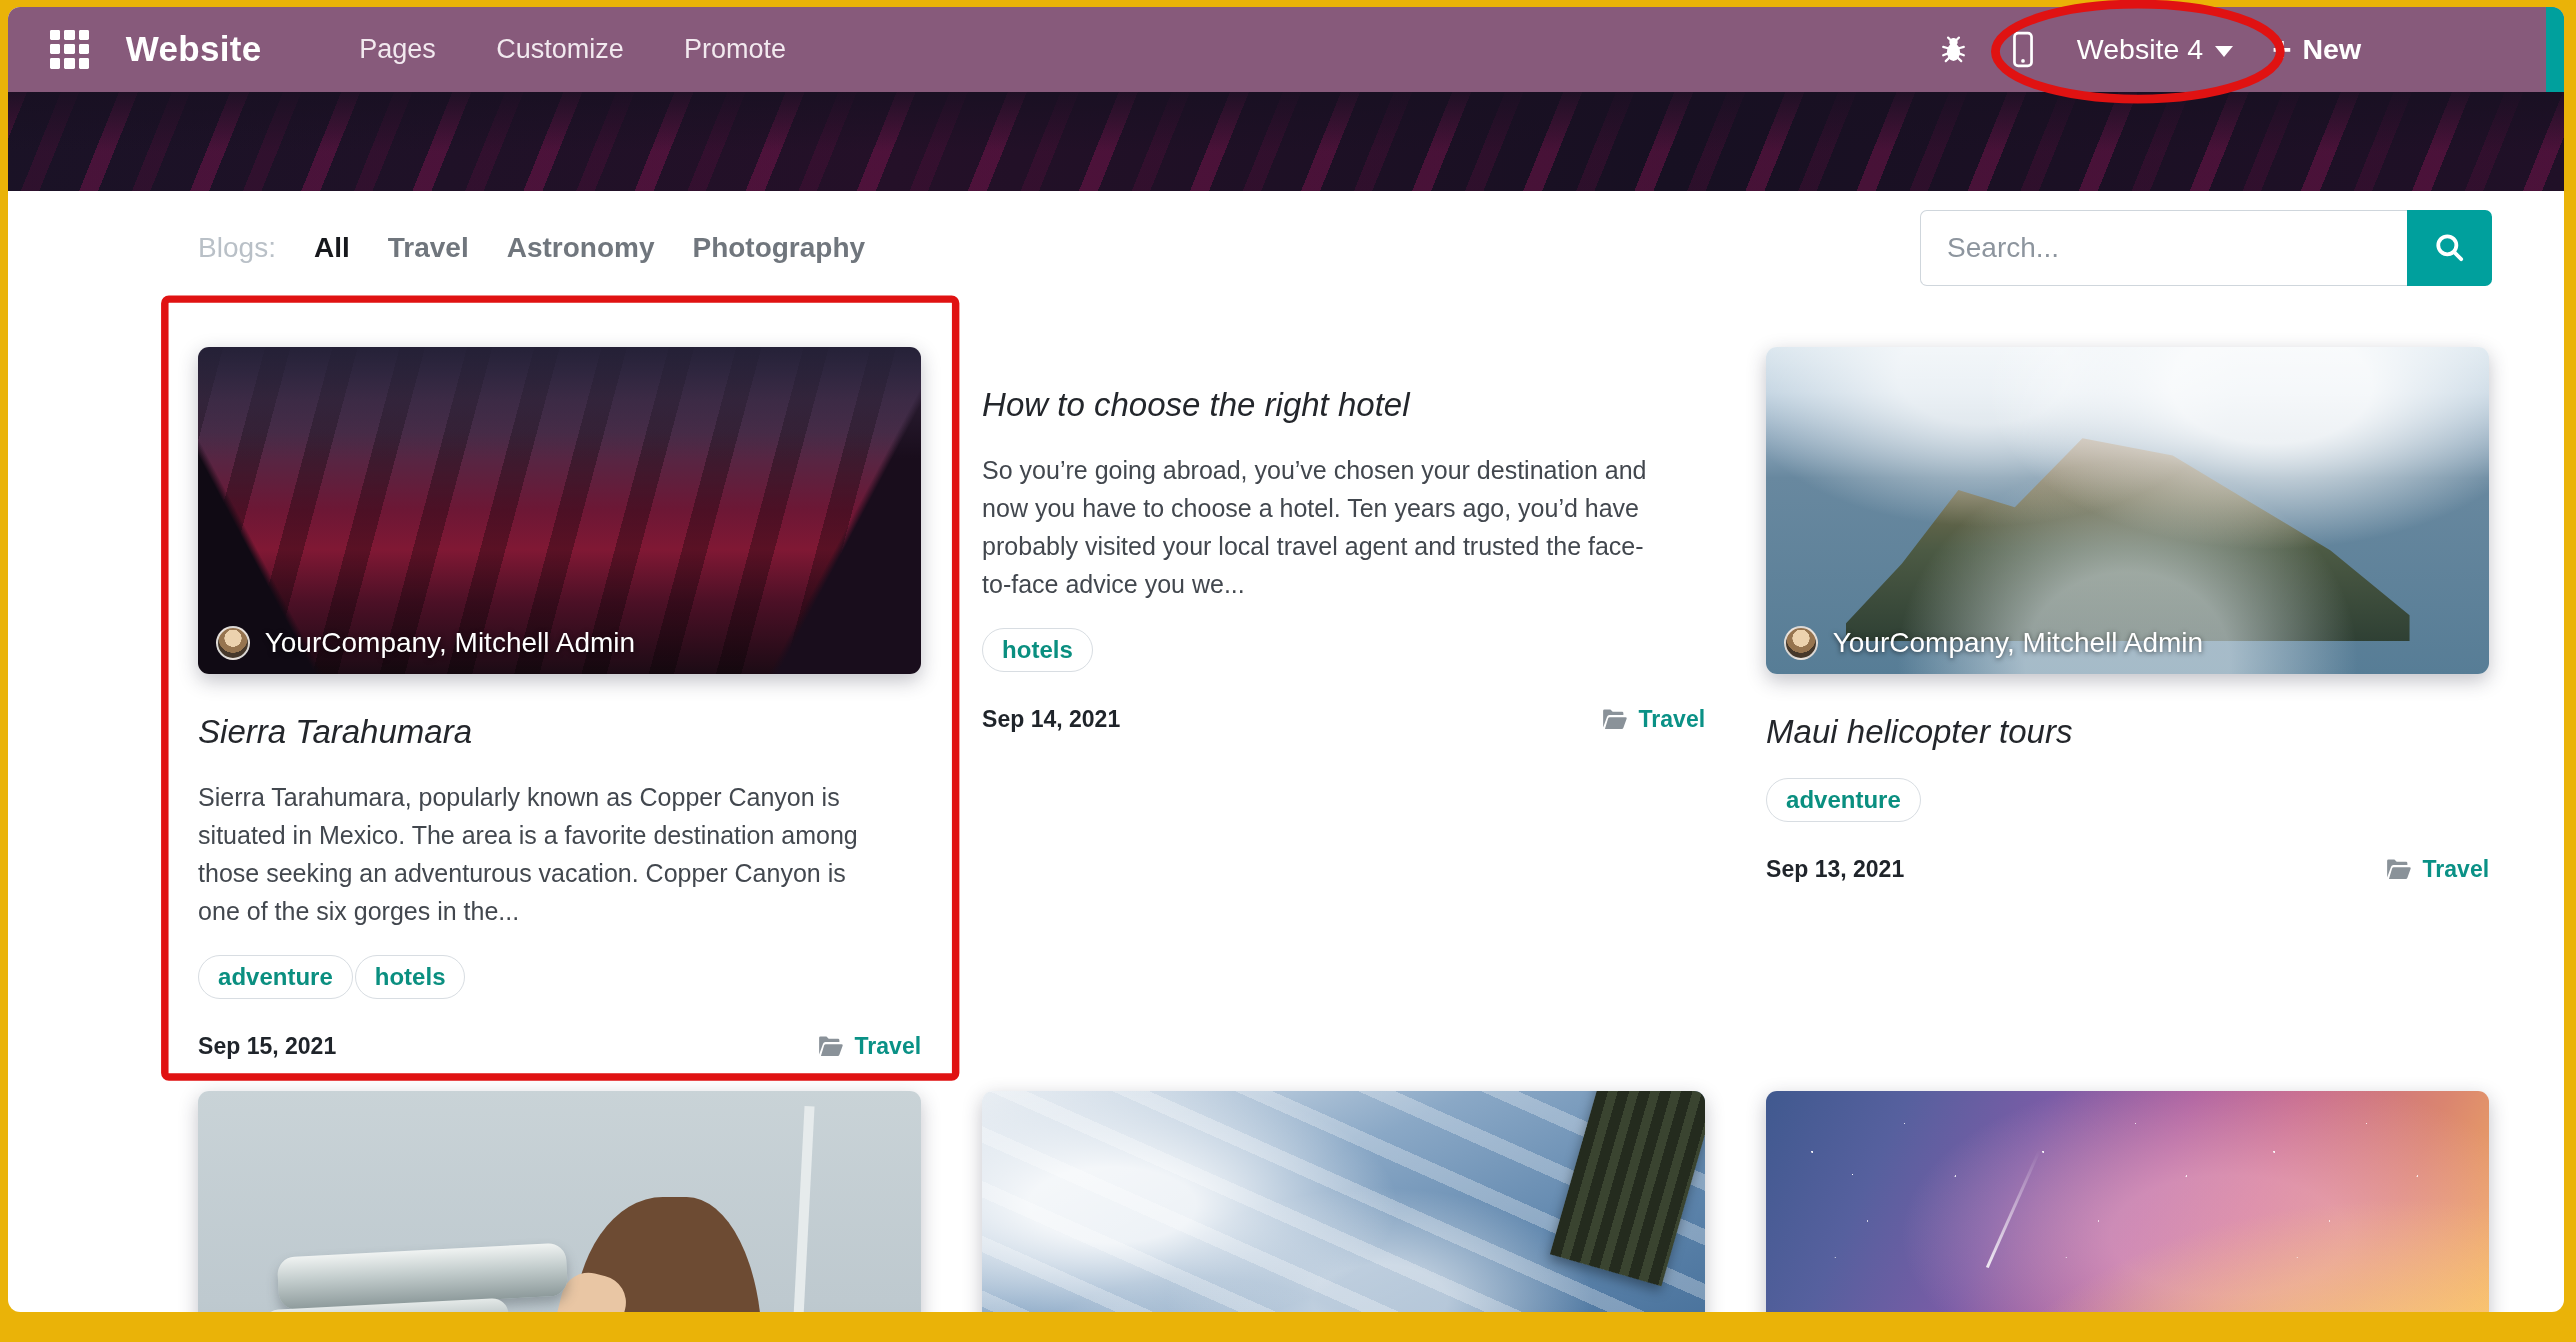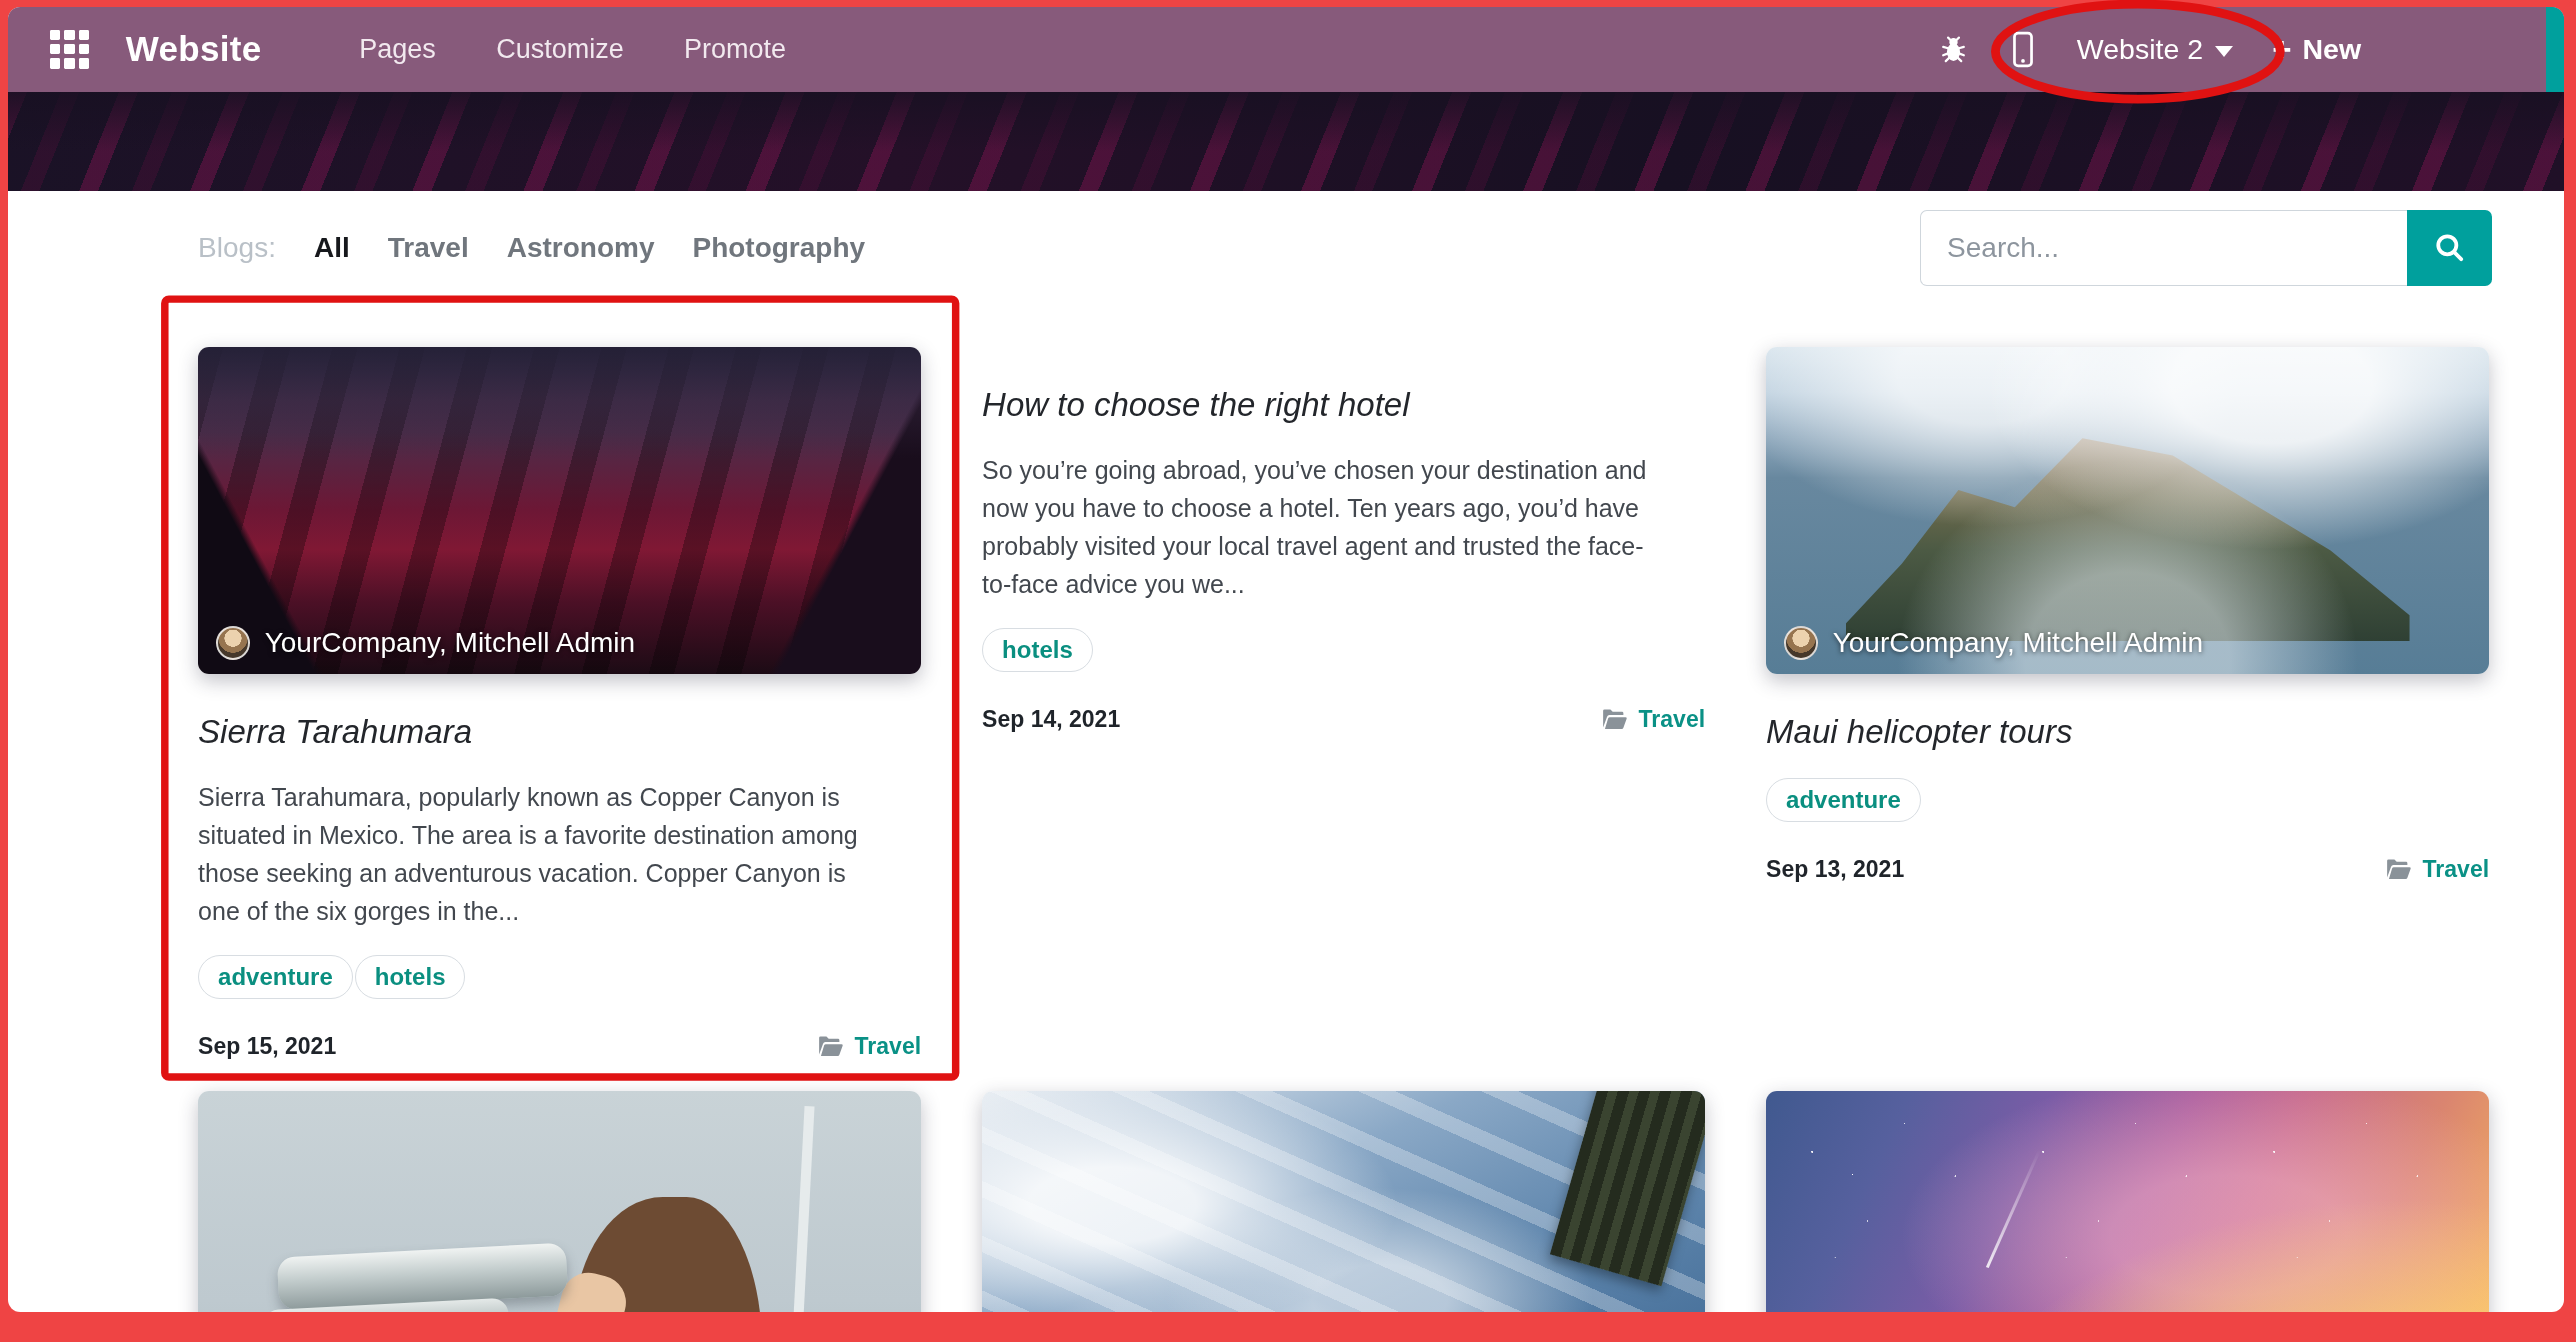--- a/index.html
+++ b/index.html
@@ -1,17 +1,17 @@
 <!DOCTYPE html>
 <html style="font-size:11px"><head>
 <meta charset="utf-8">
 <style>
   html,body{margin:0;padding:0;background:#000;}
   *{box-sizing:border-box;font-family:"Liberation Sans",sans-serif;}
-  .frame{position:relative;width:2576px;height:1343px;background:#ef4444;overflow:hidden;}
+  .frame{position:relative;width:2576px;height:1343px;background:#eab308;overflow:hidden;}
   .screen{position:absolute;left:8.1px;top:6.8px;width:2556px;height:1305px;background:#fff;
           border-radius:12.2px;overflow:hidden;}
 
   
   .navbar{position:relative;height:85px;background:#875A7B;display:flex;align-items:center;
           padding:0 0 0 42px;}
   .apps-grid{display:grid;grid-template-columns:repeat(3,10.2px);grid-template-rows:repeat(3,10.2px);
              gap:4.1px;margin-right:37px;cursor:pointer;}
   .apps-grid span{background:#fff;border-radius:1.4px;}
   .brand{color:#fff;font-size:35px;font-weight:bold;letter-spacing:0.3px;margin-right:95px;}
@@ -167,21 +167,21 @@
             <path d="M9.5 4.5 7.8 2.8 M14.5 4.5 16.2 2.8 M7.8 11 4 10 M7.8 15 4 16.5 M8.6 18.5 6 21 M16.2 11 20 10 M16.2 15 20 16.5 M15.4 18.5 18 21"></path>
           </svg>
         </div>
         <div class="nav-icon">
           <svg width="30" height="37" viewBox="0 0 20 26" fill="none" stroke="#fff" stroke-width="1.9">
             <rect x="4" y="1.5" width="12" height="23" rx="2.6"></rect>
             <circle cx="10" cy="21" r="1.3" fill="#fff" stroke="none"></circle>
           </svg>
         </div>
         <div class="switcher">
-          <span>Website 2</span>
+          <span>Website 4</span>
           <span class="caret"></span>
         </div>
         <div class="new-btn">
           <span class="plus">+</span>
           <span>New</span>
         </div>
       </div>
       <div class="edit-sliver"></div>
     </div>
 

